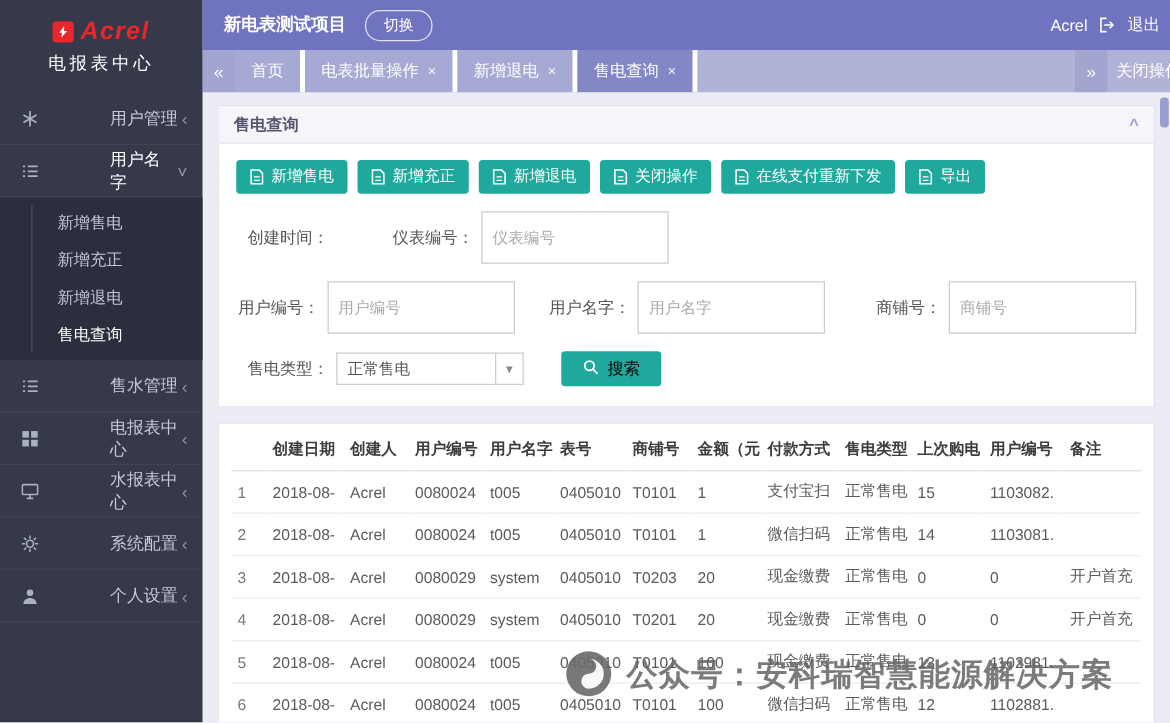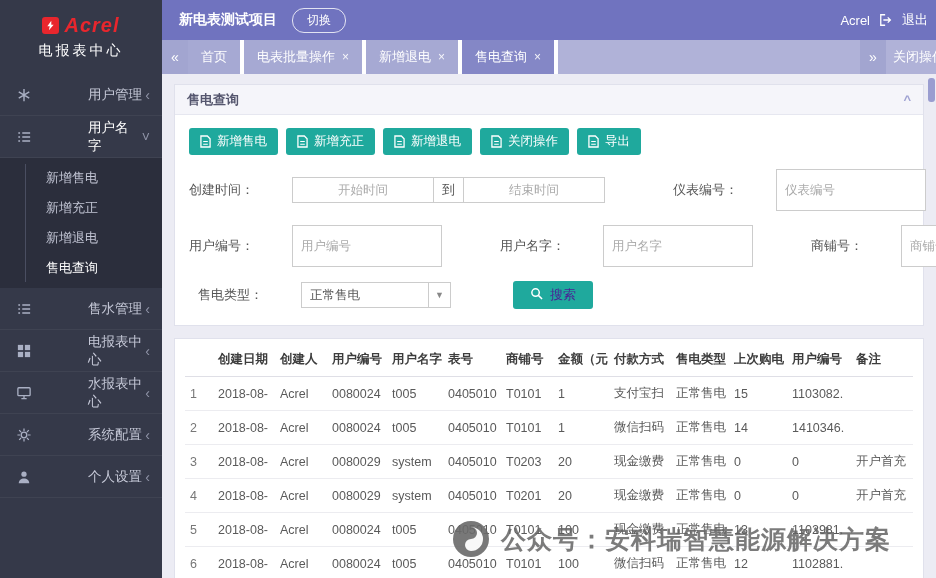--- a/index.html
+++ b/index.html
@@ -43,34 +43,34 @@
   
   .content { position:absolute; left:162px; top:74px; width:774px; height:504px; background:#ececf4; padding:10px 12px; overflow:hidden; }
   .panel { background:#fff; border:1px solid #e0e1ec; }
   .panel-header { height:30px; background:#f5f5fa; border-bottom:1px solid #e6e7f0; display:flex; align-items:center; padding:0 12px; font-size:13px; font-weight:bold; color:#55566e; }
   .collapse-icon { margin-left:auto; color:#9fa2d2; font-size:13px; cursor:pointer; }
   .circle-icon { margin-left:auto; width:17px; height:17px; border-radius:50%; background:#555a63; color:#fff; display:flex; align-items:center; justify-content:center; font-size:11px; cursor:pointer; }
   .query-body { padding:13px 14px 16px; }
   .btn-row { display:flex; gap:8px; }
   .tbtn { background:#1fa99d; border:none; color:#fff; font-size:12.5px; height:27px; padding:0 11px; border-radius:3px; display:inline-flex; align-items:center; gap:6px; cursor:pointer; font-family:inherit; }
   .tbtn .bicon { display:flex; align-items:center; }
-  .form-row { display:flex; align-items:center; margin-top:14px; font-size:13px; color:#555;gap:32px; }
+  .form-row { display:flex; align-items:center; margin-top:14px; font-size:13px; color:#555; }
   .form-label { width:74px; text-align:right; margin-right:6px; white-space:nowrap; }
   .inp { height:42px; border:1px solid #ccc; padding:0 8px; font-size:12.5px; width:150px; color:#555; background:#fff; font-family:inherit; }
   .inp::placeholder { color:#aaa; }
   .input-group { display:inline-flex; border:1px solid #ccc; height:26px; background:#fff; align-items:stretch; }
   .input-group input { border:none; outline:none; width:140px; padding:0 8px; font-size:12.5px; color:#555; text-align:center; font-family:inherit; }
   .input-group input::placeholder { color:#aaa; }
   .addon { border-left:1px solid #ccc; border-right:1px solid #ccc; padding:0 8px; display:flex; align-items:center; color:#555; background:#fff; font-size:13px; }
   .ml-lg { margin-left:36px; }
   .ml-md { margin-left:26px; }
   .select-box { width:150px; height:26px; border:1px solid #ccc; display:inline-flex; align-items:stretch; background:#fff; cursor:pointer; }
   .select-value { flex:1; display:flex; align-items:center; padding:0 8px; font-size:12.5px; color:#555; }
   .select-caret { width:22px; border-left:1px solid #ccc; display:flex; align-items:center; justify-content:center; color:#888; font-size:9px; }
-  .search-btn { background:#1fa99d; color:#4c1d95; height:28px; padding:0 17px; border:none; border-radius:3px; display:inline-flex; align-items:center; gap:7px; font-size:13px; margin-left:30px; cursor:pointer; font-family:Liberation Sans, sans-serif; }
+  .search-btn { background:#1fa99d; color:#000000; height:28px; padding:0 17px; border:none; border-radius:3px; display:inline-flex; align-items:center; gap:7px; font-size:13px; margin-left:30px; cursor:pointer; font-family:Liberation Sans, sans-serif; }
   
   .records-panel { margin-top:12px; }
   .records-body { padding:4px 10px 0; }
   table { width:100%; border-collapse:collapse; table-layout:fixed; }
   th,td { padding:8px 5px; font-size:12.5px; text-align:left; white-space:nowrap; overflow:hidden; border-bottom:1px solid #ececf0; color:#5a5a5a; }
   th { color:#3d3d3d; font-weight:bold; border-bottom:1px solid #dfdfe6; }
   td.rownum { color:#777; }
   
   .scroll-thumb { position:absolute; right:1px; top:78px; width:7px; height:24px; background:#9a9dd0; border-radius:3px; z-index:20; }
   .watermark { position:absolute; left:452px; top:520px; display:flex; align-items:center; gap:11px; z-index:50; pointer-events:none; }
@@ -254,31 +254,35 @@
             </span>
             <span>关闭操作</span>
           </button>
           <button class="tbtn">
             <span class="bicon">
               <svg width="11" height="13" viewBox="0 0 12 14">
                 <path d="M1 1h7l3 3v9H1z" fill="none" stroke="#fff" stroke-width="1.4"></path>
                 <path d="M3.5 7h5M3.5 10h5" stroke="#fff" stroke-width="1.2"></path>
               </svg>
             </span>
+            <span>在线支付重新下发</span>
+          </button>
+          <button class="tbtn">
+            <span class="bicon">
+              <svg width="11" height="13" viewBox="0 0 12 14">
+                <path d="M1 1h7l3 3v9H1z" fill="none" stroke="#fff" stroke-width="1.4"></path>
+                <path d="M3.5 7h5M3.5 10h5" stroke="#fff" stroke-width="1.2"></path>
+              </svg>
+            </span>
             <span>导出</span>
           </button>
         </div>
 
       <div class="form-row">
         <span class="form-label">创建时间：</span>
-        <span class="input-group">
-          <input placeholder="开始时间" style="">
-          <span class="addon">到</span>
-          <input placeholder="结束时间" style="">
-        </span>
         <span class="form-label ml-lg">仪表编号：</span>
         <input class="inp" placeholder="仪表编号" style="">
       </div>
 
       <div class="form-row">
         <span class="form-label">用户编号：</span>
         <input class="inp" placeholder="用户编号" style="">
         <span class="form-label ml-md">用户名字：</span>
         <input class="inp" placeholder="用户名字" style="">
         <span class="form-label ml-md">商铺号：</span>
@@ -360,21 +364,21 @@
               <td>2018-08-</td>
               <td>Acrel</td>
               <td>0080024</td>
               <td>t005</td>
               <td>0405010</td>
               <td>T0101</td>
               <td>1</td>
               <td>微信扫码</td>
               <td>正常售电</td>
               <td>14</td>
-              <td>1410346.</td>
+              <td>1103081.</td>
               <td></td>
             </tr>
             <tr>
               <td class="rownum">3</td>
               <td>2018-08-</td>
               <td>Acrel</td>
               <td>0080029</td>
               <td>system</td>
               <td>0405010</td>
               <td>T0203</td>

